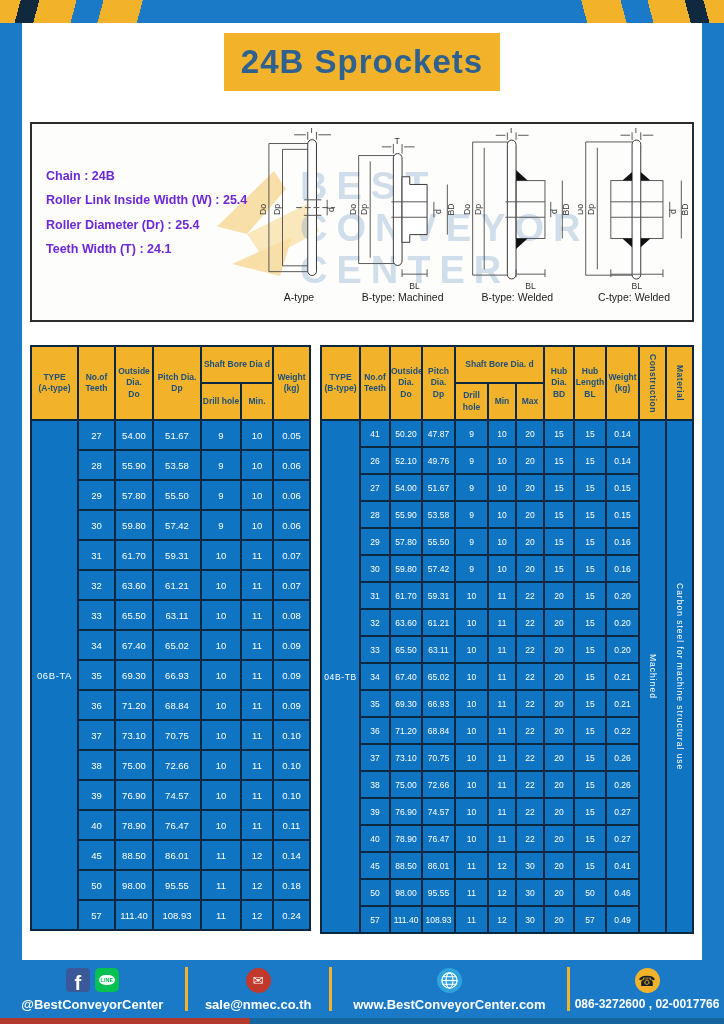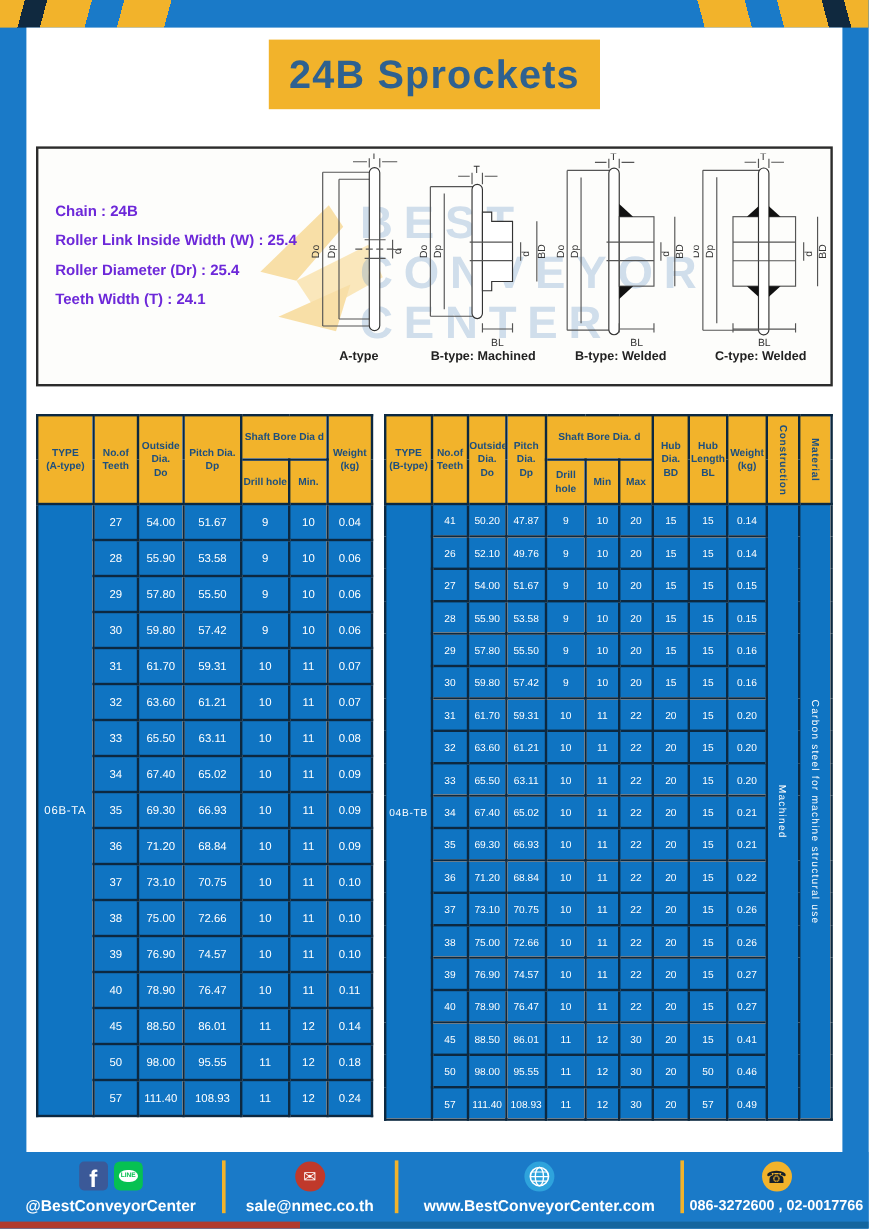--- a/index.html
+++ b/index.html
@@ -16,21 +16,21 @@
         width:276px;height:58px;background:#f2b32b;display:flex;align-items:center;justify-content:center;text-align:center;}
   .title-banner span{font-size:33px;font-weight:bold;color:#2e6190;letter-spacing:1px;}
   
   .spec-box{position:absolute;top:99px;left:8px;width:660px;height:196px;border:2px solid #2c2c2c;background:#fdfdfb;}
   .spec-text{position:absolute;left:14px;top:30px;color:#6d28d9;font-weight:bold;font-size:12.5px;line-height:1.95;z-index:3;margin-top:10px;}
   .wm-text{position:absolute;left:268px;top:42px;font-size:38px;font-weight:bold;letter-spacing:9px;line-height:1.1;
         color:rgba(120,160,205,.34);white-space:pre-line;z-index:1;}
   .wm-bird{position:absolute;left:170px;top:20px;width:150px;height:150px;z-index:0;opacity:.4;}
   .figs{position:absolute;left:224px;top:4px;width:434px;height:188px;display:flex;justify-content:space-between;z-index:2;}
   .fig{display:flex;flex-direction:column;align-items:center;}
-  .fig .cap{font-size:10.5px;font-weight:bold;color:#222;margin-top:-2px;text-align:right;}
+  .fig .cap{font-size:10.5px;font-weight:normal;color:#222;margin-top:-2px;text-align:right;}
   .fig svg text{font-size:9px;fill:#333;font-family:"Liberation Sans",sans-serif;}
   .fig svg line,.fig svg rect,.fig svg path{stroke:#555;stroke-width:1;fill:none;}
   .fig svg rect.plate{fill:#fff;stroke:#333;}
   .fig svg path.weld{fill:#111;stroke:none;}
   .fig svg path.hub{fill:#fff;stroke:#333;}
   
   table{border-collapse:collapse;table-layout:fixed;}
   th,td{border:2px solid #0c2840;text-align:center;vertical-align:middle;padding:0;overflow:hidden;}
   thead th{background:#f2b32b;color:#1d4f7e;font-weight:bold;font-size:8.5px;white-space:pre-line;line-height:1.3;}
   tbody td{background:#0f74c2;color:#fff;}
@@ -252,21 +252,21 @@
           </tr>
         </thead>
         <tbody>
             <tr>
               <td rowspan="17" class="type-cell">06B-TA</td>
               <td>27</td>
               <td>54.00</td>
               <td>51.67</td>
               <td>9</td>
               <td>10</td>
-              <td>0.04</td>
+              <td>0.05</td>
             </tr>
             <tr>
               <td>28</td>
               <td>55.90</td>
               <td>53.58</td>
               <td>9</td>
               <td>10</td>
               <td>0.06</td>
             </tr>
             <tr>

